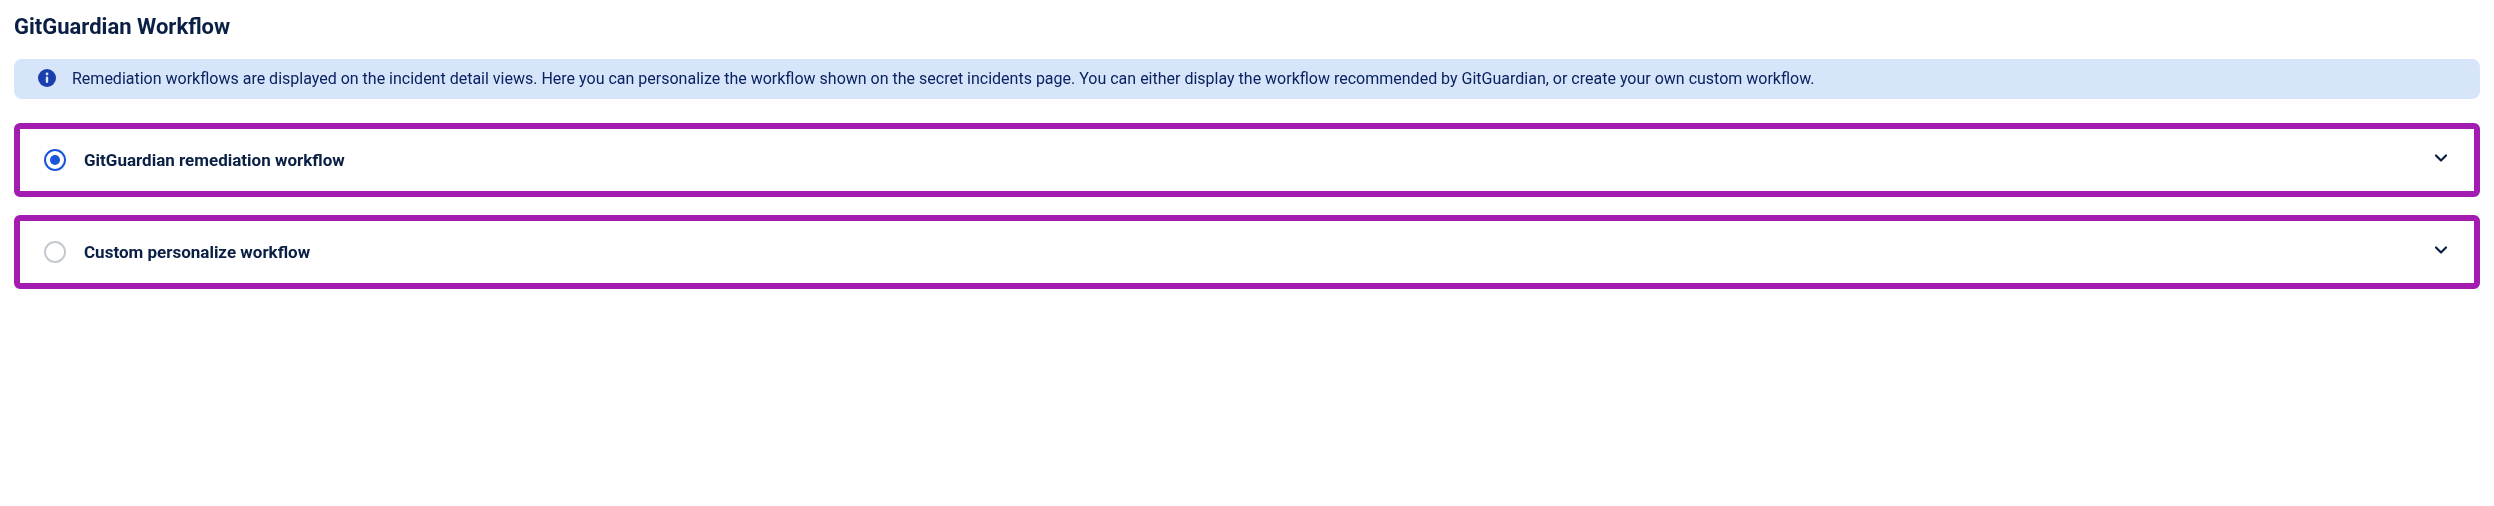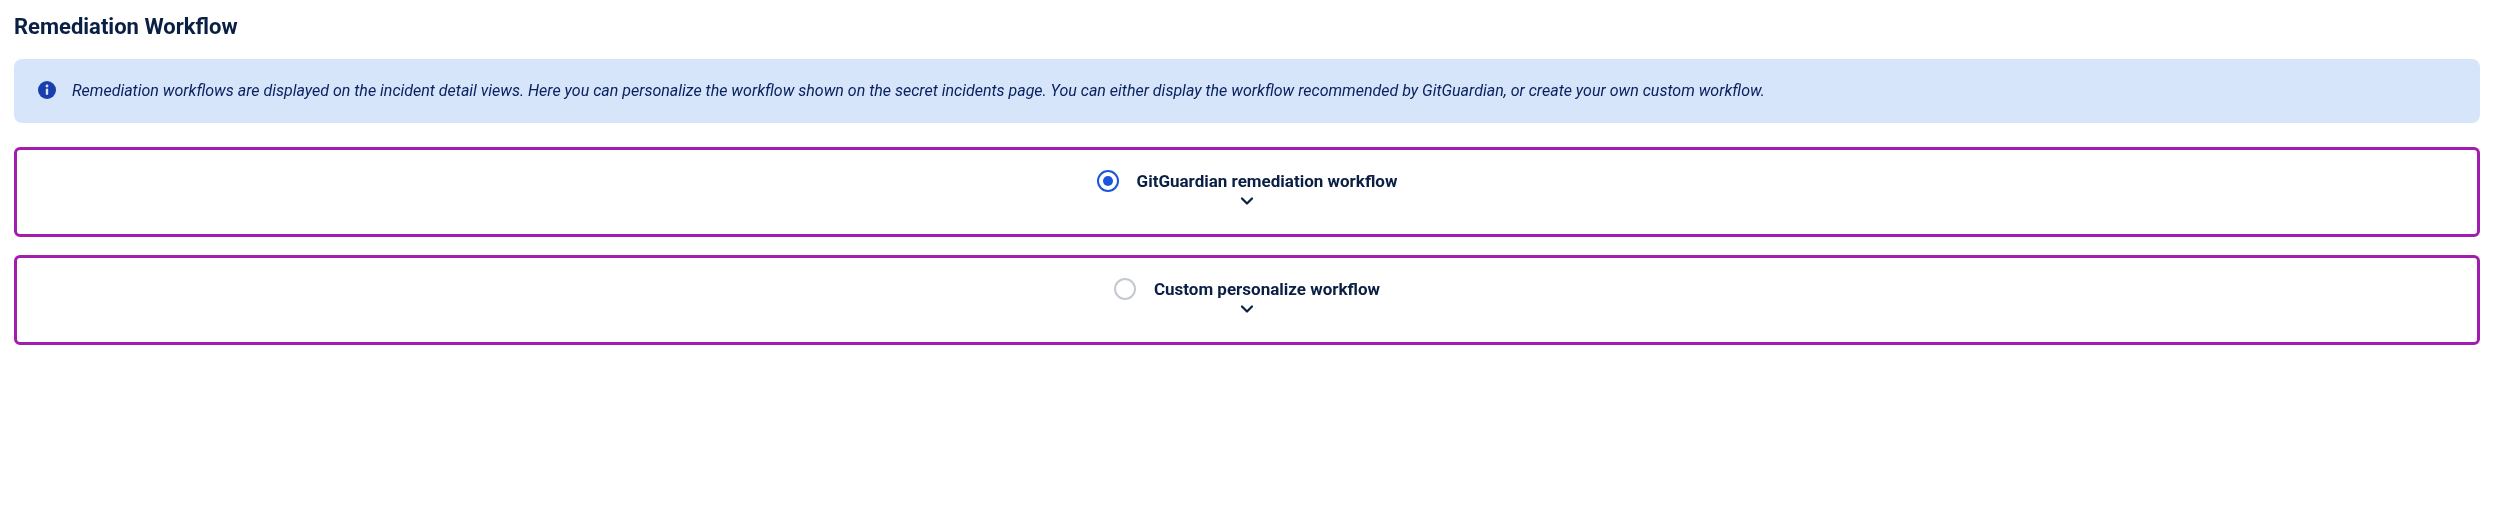--- a/index.html
+++ b/index.html
@@ -14,49 +14,47 @@
     }
     .section-title {
       font-size: 22px;
       font-weight: 700;
       color: #0a1f44;
       margin-bottom: 20px;
     }
     .info-banner {
       background: #d7e5fb;
       border-radius: 8px;
-      padding: 20px 24px;
+      padding: 8px 24px;
       display: flex;
       align-items: flex-start;
       gap: 16px;
       margin-bottom: 24px;
-      font-style: italic;
     }
     .info-icon {
       flex-shrink: 0;
       width: 18px;
       height: 18px;
       margin-top: 2px;
     }
     .info-text {
       font-size: 16px;
       line-height: 1.5;
       color: #0a2360;
     }
     .option-row {
-      border: 3px solid #a21caf;
+      border: 6px solid #a21caf;
       border-radius: 6px;
       padding: 20px 24px;
       display: flex;
       align-items: center;
       justify-content: space-between;
       margin-bottom: 18px;
       cursor: pointer;
       background: #ffffff;
-      flex-direction: column;
     }
     .option-left {
       display: flex;
       align-items: center;
       gap: 18px;
     }
     .radio {
       width: 22px;
       height: 22px;
       border-radius: 50%;
@@ -85,21 +83,21 @@
       font-weight: 700;
       color: #0a1f44;
     }
     .chevron {
       flex-shrink: 0;
     }
   </style>
 </head>
 <body>
 
-<h2 class="section-title">Remediation Workflow</h2>
+<h2 class="section-title">GitGuardian Workflow</h2>
 
 <div class="info-banner">
   <span class="info-icon">
     <svg width="18" height="18" viewBox="0 0 18 18">
       <circle cx="9" cy="9" r="9" fill="#1a3fad"></circle>
       <circle cx="9" cy="5" r="1.4" fill="#d7e5fb"></circle>
       <rect x="7.8" y="7.5" width="2.4" height="6.5" rx="1.2" fill="#d7e5fb"></rect>
     </svg>
   </span>
   <p class="info-text">Remediation workflows are displayed on the incident detail views. Here you can personalize the workflow shown on the secret incidents page. You can either display the workflow recommended by GitGuardian, or create your own custom workflow.</p>

